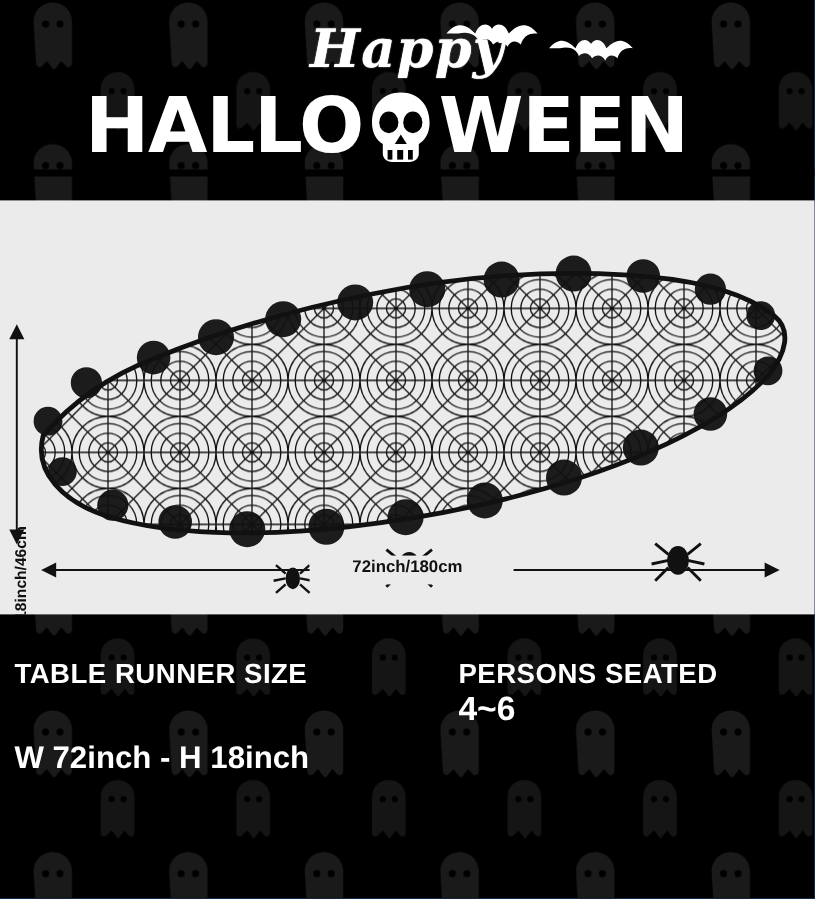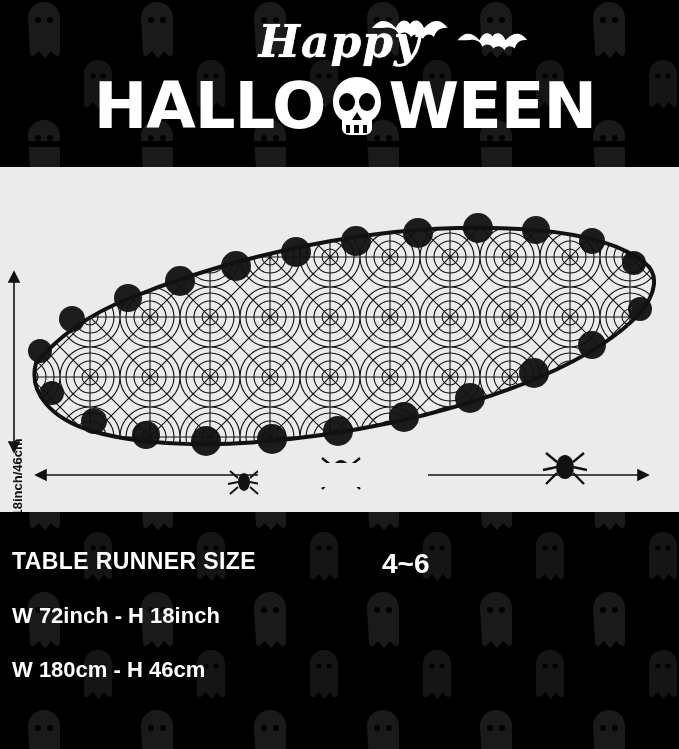--- a/index.html
+++ b/index.html
@@ -51,22 +51,23 @@
     font-weight: bold;
     font-size: 44px;
     letter-spacing: 1px;
     text-shadow: 0 0 1px #fff;
   }
   .halloween-row {
     position: absolute;
     left: 0;
     top: 74px;
     width: 596px;
-    text-align: right;
+    text-align: center;
     white-space: nowrap;
+    padding-left: 24px;
   }
   .halloween-txt {
     display: inline-block;
     color: #ffffff;
     font-family: "DejaVu Sans", sans-serif;
     font-weight: bold;
     font-size: 64px;
     letter-spacing: -1px;
     line-height: 64px;
     vertical-align: middle;
@@ -149,24 +150,24 @@
   .col-left { left: 12px; top: 36px; width: 370px; }
   .col-right { left: 382px; top: 36px; width: 290px; }
   .spec-title {
     font-size: 23px;
     font-weight: bold;
     letter-spacing: 0.4px;
     font-family: "Liberation Sans", sans-serif;
     white-space: nowrap;
   }
   .spec-line {
-    font-size: 22px;
-    font-weight: bold;
-    font-family: "Liberation Sans", sans-serif;
-    margin-top: 28px;
+    font-size: 26px;
+    font-weight: bold;
+    font-family: "Liberation Sans", sans-serif;
+    margin-top: 41px;
     white-space: nowrap;
   }
   .seated-value {
     font-size: 28px;
     font-weight: bold;
     font-family: "Liberation Sans", sans-serif;
   }
 </style>
 </head>
 <body>
@@ -328,26 +329,27 @@
 
       <g stroke="#111111" stroke-width="1.6" fill="#111111">
         <line x1="44" y1="308" x2="640" y2="308"></line>
         <path d="M36 308l10-5v10z"></path>
         <path d="M648 308l-10-5v10z"></path>
       </g>
       <rect x="258" y="296" width="170" height="24" fill="#ebebeb"></rect>
     </svg>
 
     <div class="vlabel">18inch/46cm</div>
+    <div class="hlabel">72inch/180cm</div>
   </div>
 
   <div class="specs">
     <div class="spec-col col-left">
       <div class="spec-title">TABLE RUNNER SIZE</div>
       <div class="spec-line">W 72inch - H 18inch</div>
-      <div class="spec-line">W 180cm - H 46cm</div>
     </div>
     <div class="spec-col col-right">
+      <div class="spec-title">PERSONS SEATED</div>
       <div class="seated-value">4~6</div>
     </div>
   </div>
 
 </div>
 
 </body></html>

